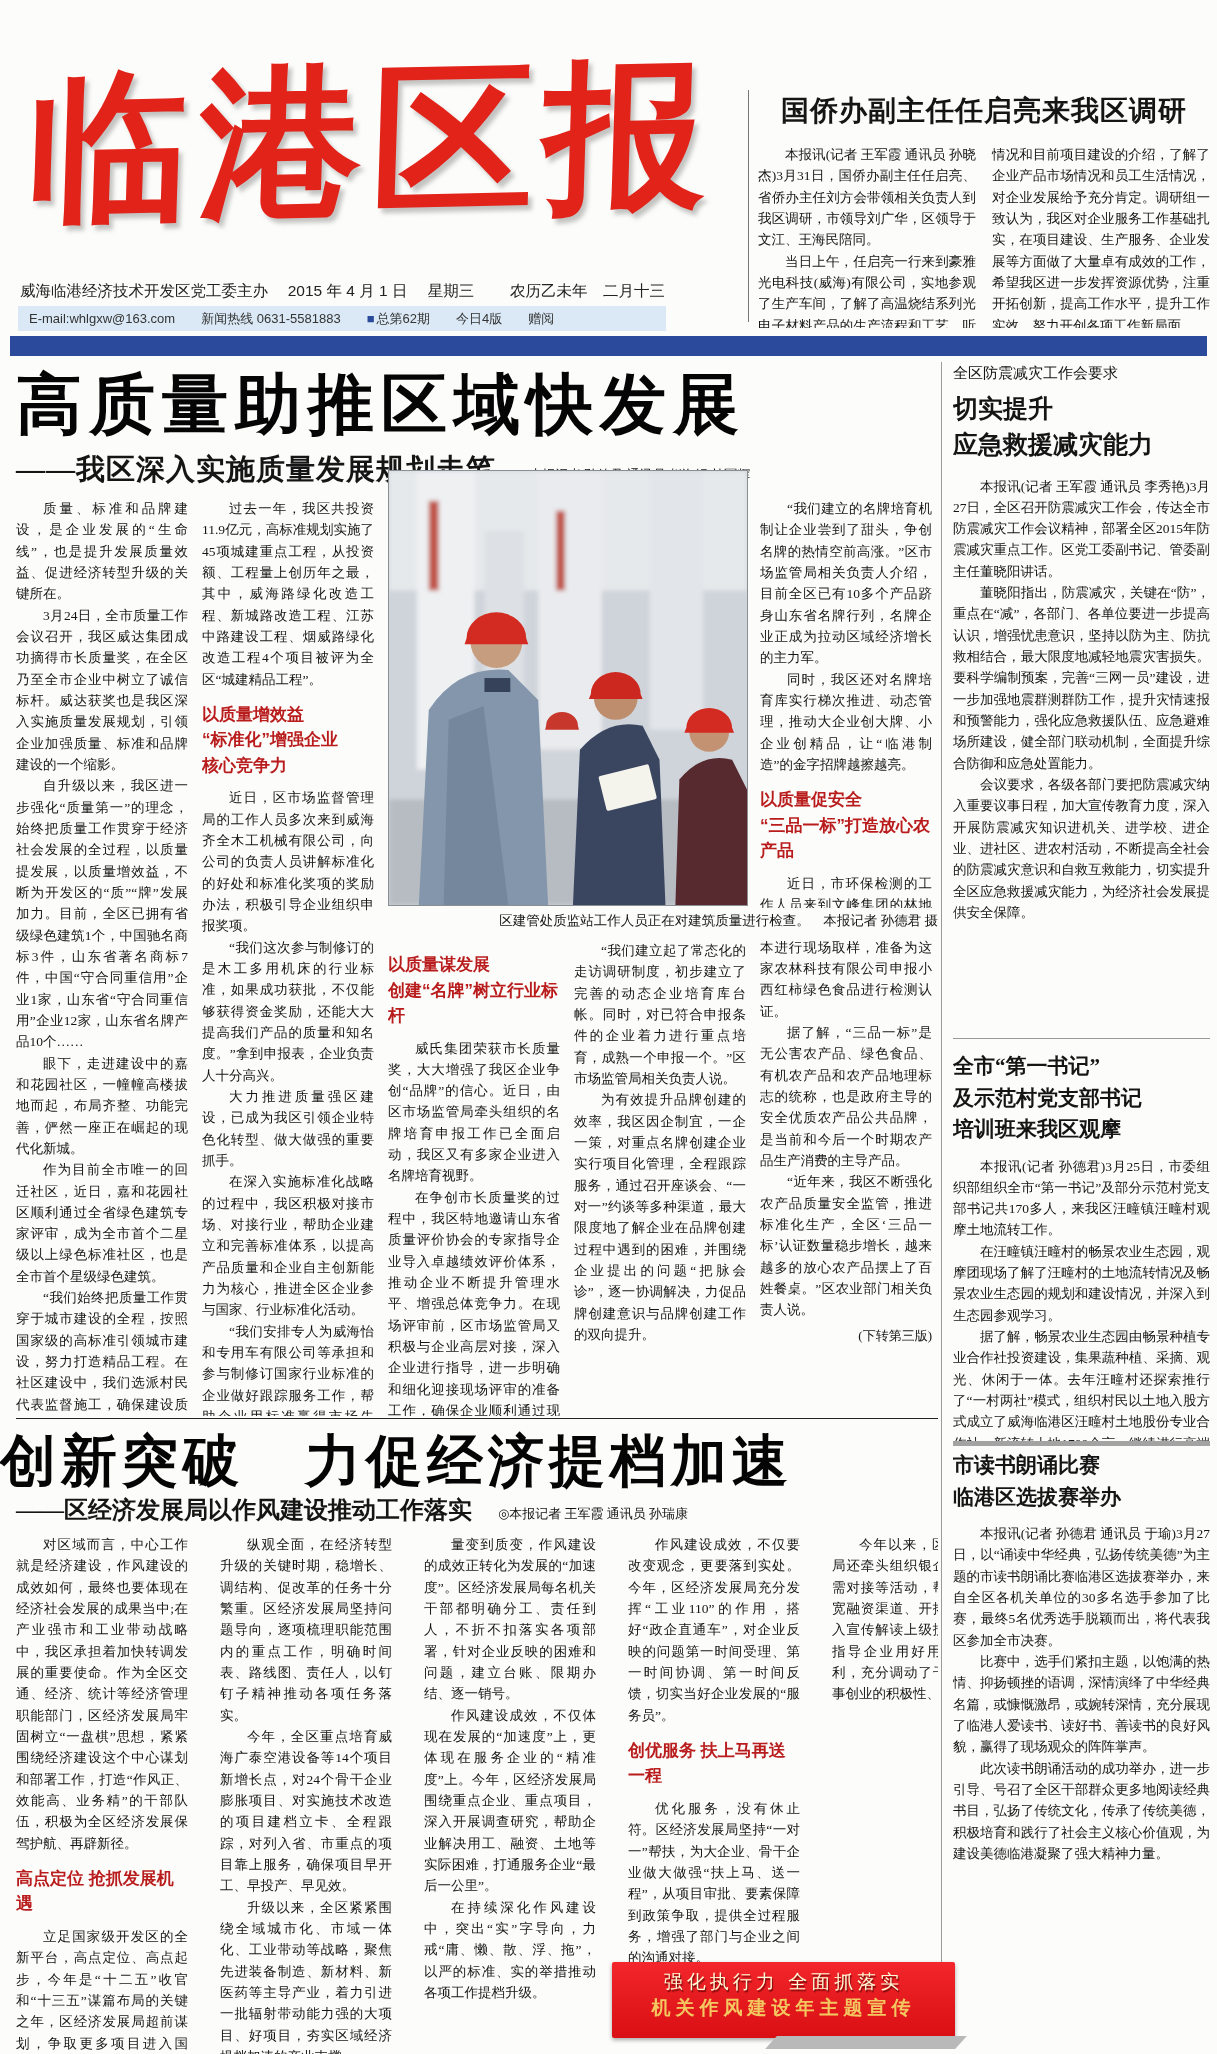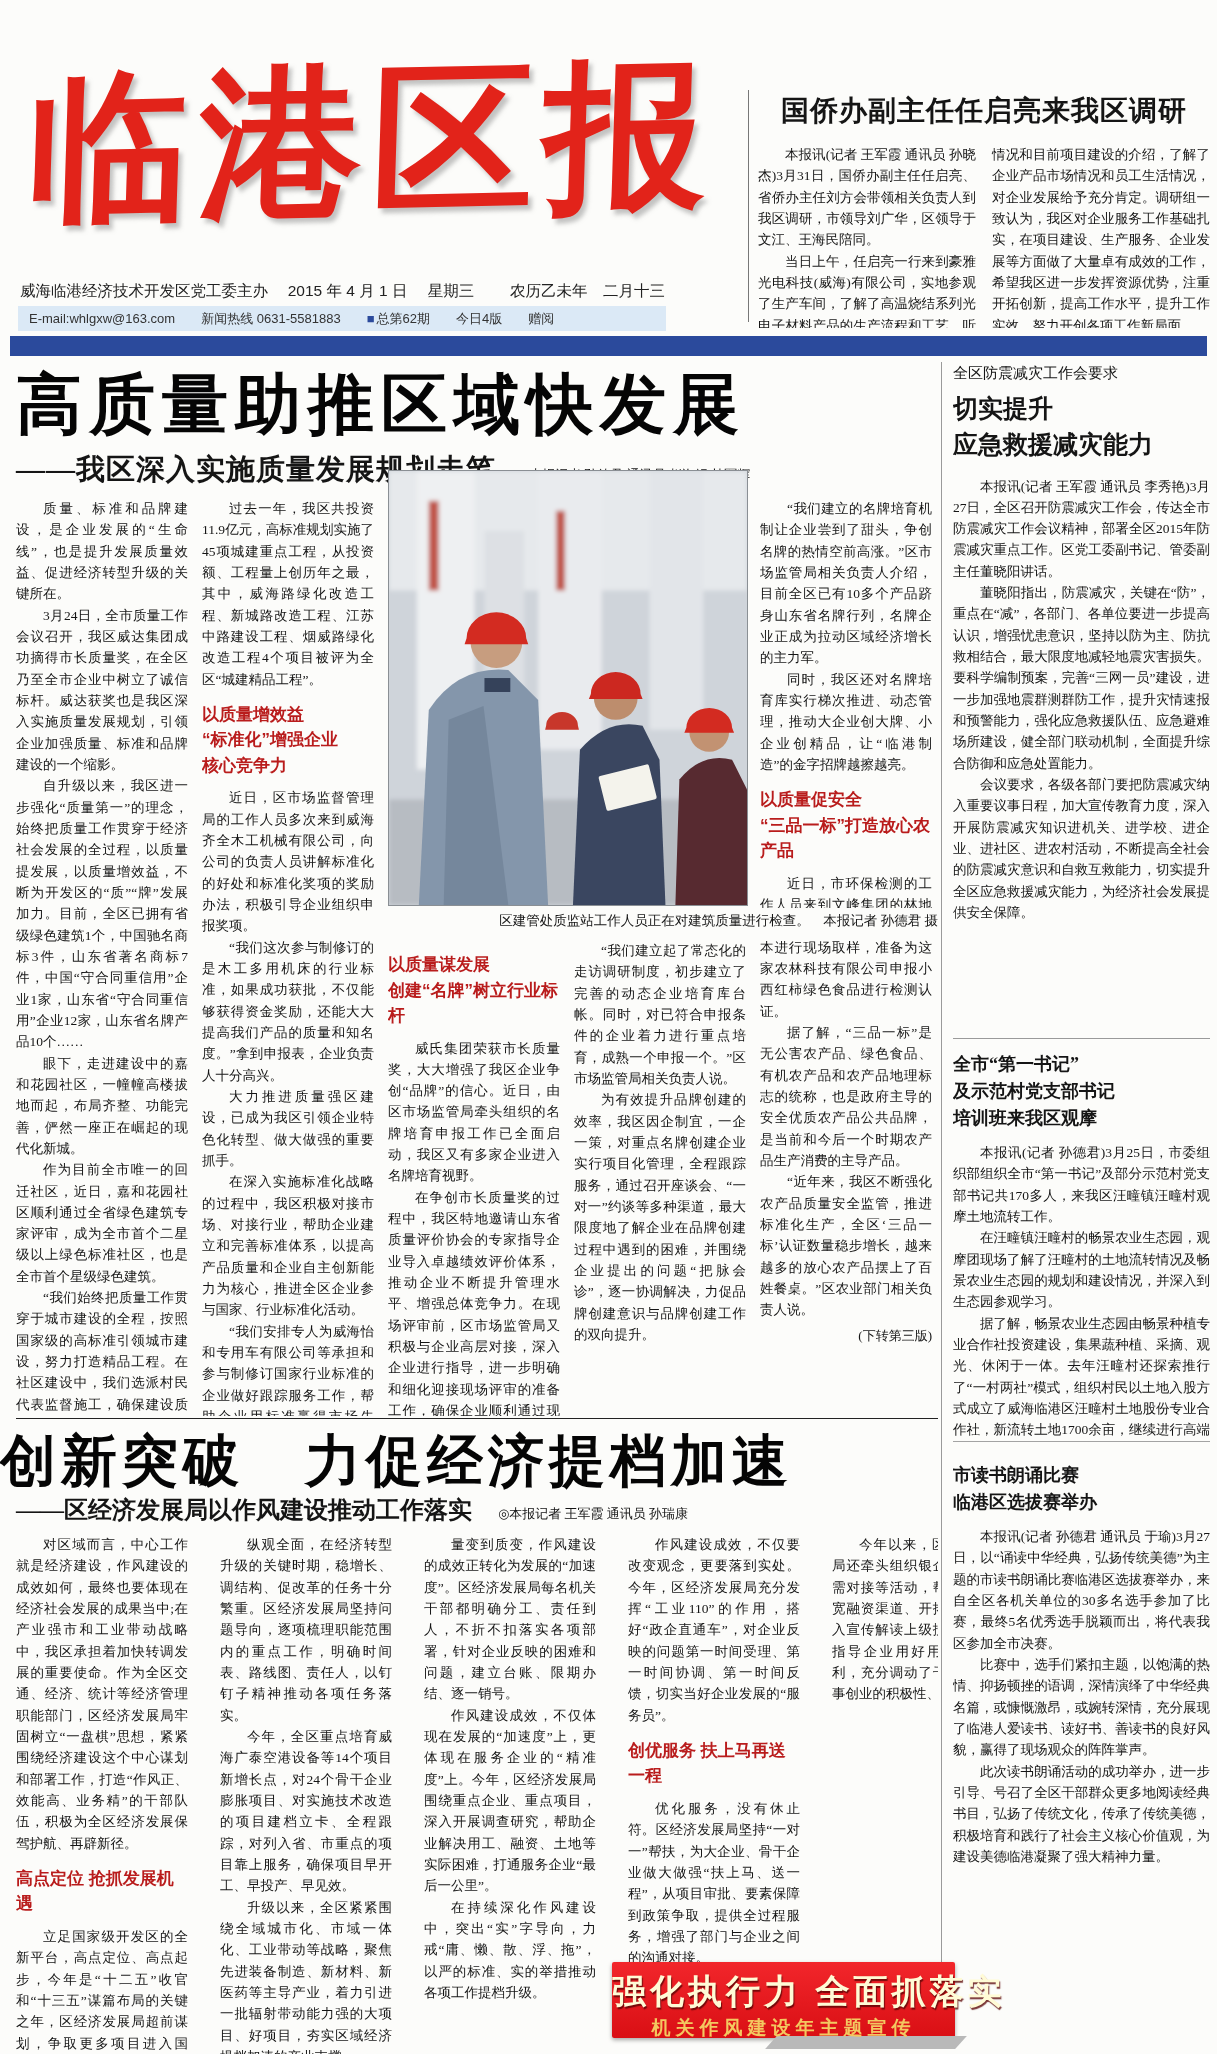--- a/index.html
+++ b/index.html
@@ -49,43 +49,43 @@
   .photo svg{display:block;width:100%;height:100%;}
   .photo-caption{position:absolute;left:470px;top:908px;width:468px;height:26px;z-index:3;
     background:#fcfcfa;font-size:13.5px;line-height:26px;text-align:right;white-space:nowrap;}
   .lead-rule{position:absolute;left:16px;top:1418px;width:922px;border-top:1px solid #222;}
   
   .side-rule{position:absolute;left:941px;top:362px;height:1682px;border-left:1px solid #9a9a9a;}
   .sidebar{position:absolute;left:953px;top:362px;width:257px;height:1688px;overflow:hidden;}
   .side-kicker{font-size:15px;margin:2px 0 8px;}
   .side-headline-a{font-size:25px;font-weight:bold;line-height:1.45;white-space:pre-line;
     margin:0 0 12px;}
-  .side-headline{font-size:18px;font-weight:bold;line-height:1.5;white-space:pre-line;
+  .side-headline{font-size:21px;font-weight:bold;line-height:1.5;white-space:pre-line;
     margin:0 0 10px;}
   .side-art{overflow:hidden;}
   .side-art-a{height:676px;}
   .side-art-b{height:390px;border-top:1px solid #9a9a9a;padding-top:12px;}
-  .side-art-c{height:580px;border-top:1px solid #a3a3a3;padding-top:20px;}
+  .side-art-c{height:580px;border-top:5px solid #a3a3a3;padding-top:4px;}
   
   .second-headline{position:absolute;left:0;top:1424px;width:925px;font-size:56px;
     font-weight:900;letter-spacing:5px;white-space:nowrap;color:#050505;}
   .second-subrow{position:absolute;left:16px;top:1494px;width:922px;display:flex;
     align-items:baseline;}
   .second-subtitle{font-size:24px;font-weight:bold;white-space:nowrap;}
   .second-byline{font-size:13px;margin-left:26px;white-space:nowrap;}
   .second-body{position:absolute;left:16px;top:1534px;width:922px;height:520px;
     overflow:hidden;display:flex;gap:32px;}
   
   .banner{position:absolute;left:612px;top:1962px;width:343px;height:76px;z-index:5;
     background:linear-gradient(#f2262b,#d90f14);border-radius:2px;text-align:center;
     box-shadow:0 2px 4px rgba(0,0,0,.35);}
   .banner:after{content:"";position:absolute;right:-6px;bottom:-11px;width:190px;height:13px;
     background:#b9b9b9;transform:skewX(-42deg);z-index:-1;}
-  .banner-line1{font-family:"Liberation Sans","DejaVu Sans",sans-serif;font-weight:bold;
-    font-size:34px;letter-spacing:4px;color:#fffbd6;margin-top:7px;
+  .banner-line1{font-family:"Liberation Sans","DejaVu Sans",sans-serif;font-weight:normal;
+    font-size:19px;letter-spacing:4px;color:#fffbd6;margin-top:7px;
     text-shadow:1px 2px 1px rgba(90,5,5,.8);white-space:nowrap;}
   .banner-line2{font-family:"Liberation Sans","DejaVu Sans",sans-serif;font-weight:bold;
     font-size:19px;letter-spacing:5px;color:#f3c860;white-space:nowrap;}
 </style>
 </head>
 <body>
 
 <div class="page">
 
   <div class="masthead-title">临港区报</div>

